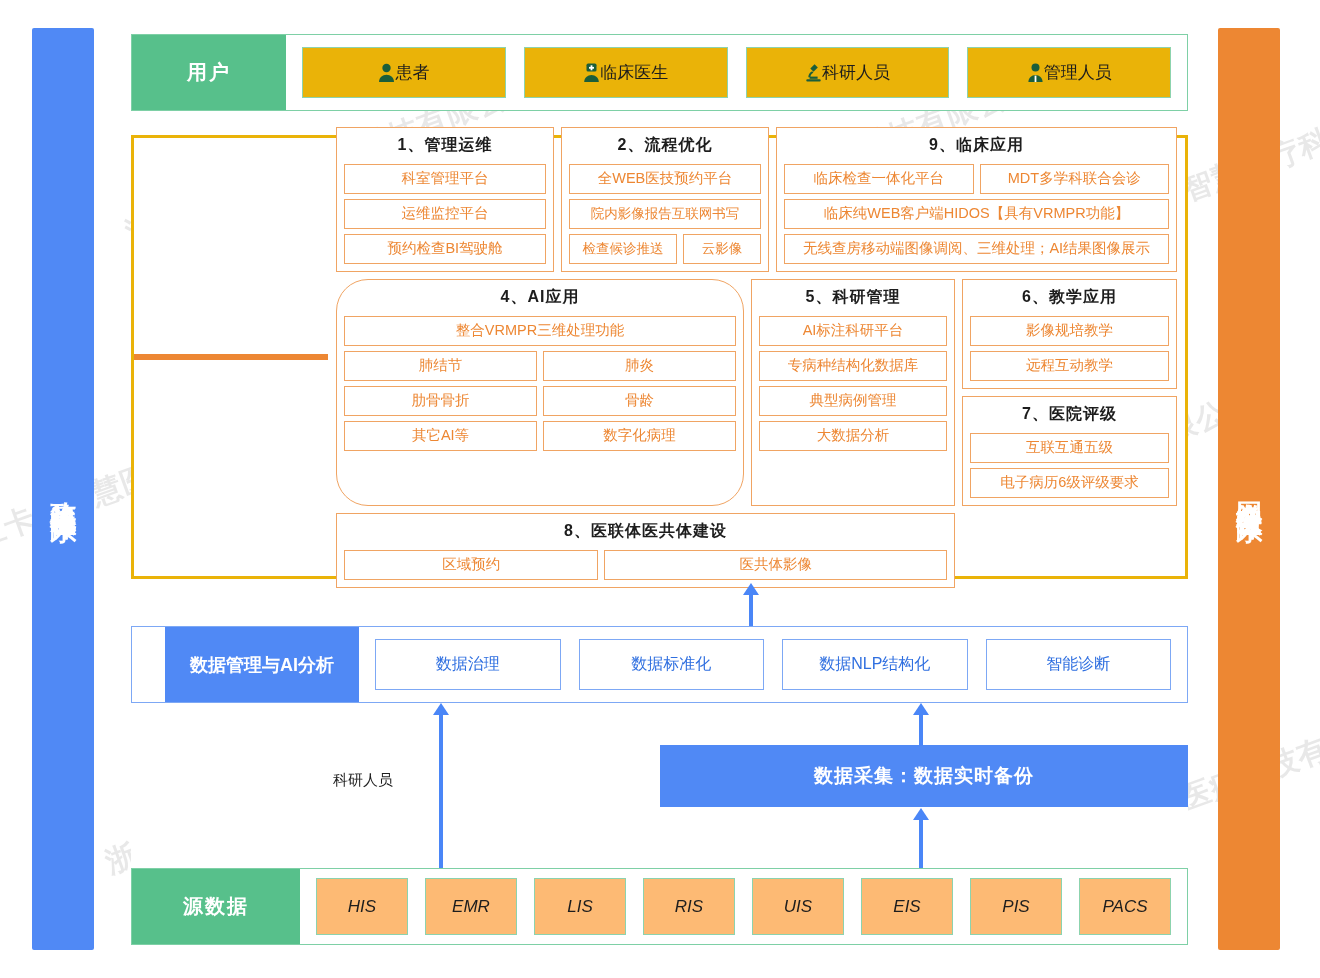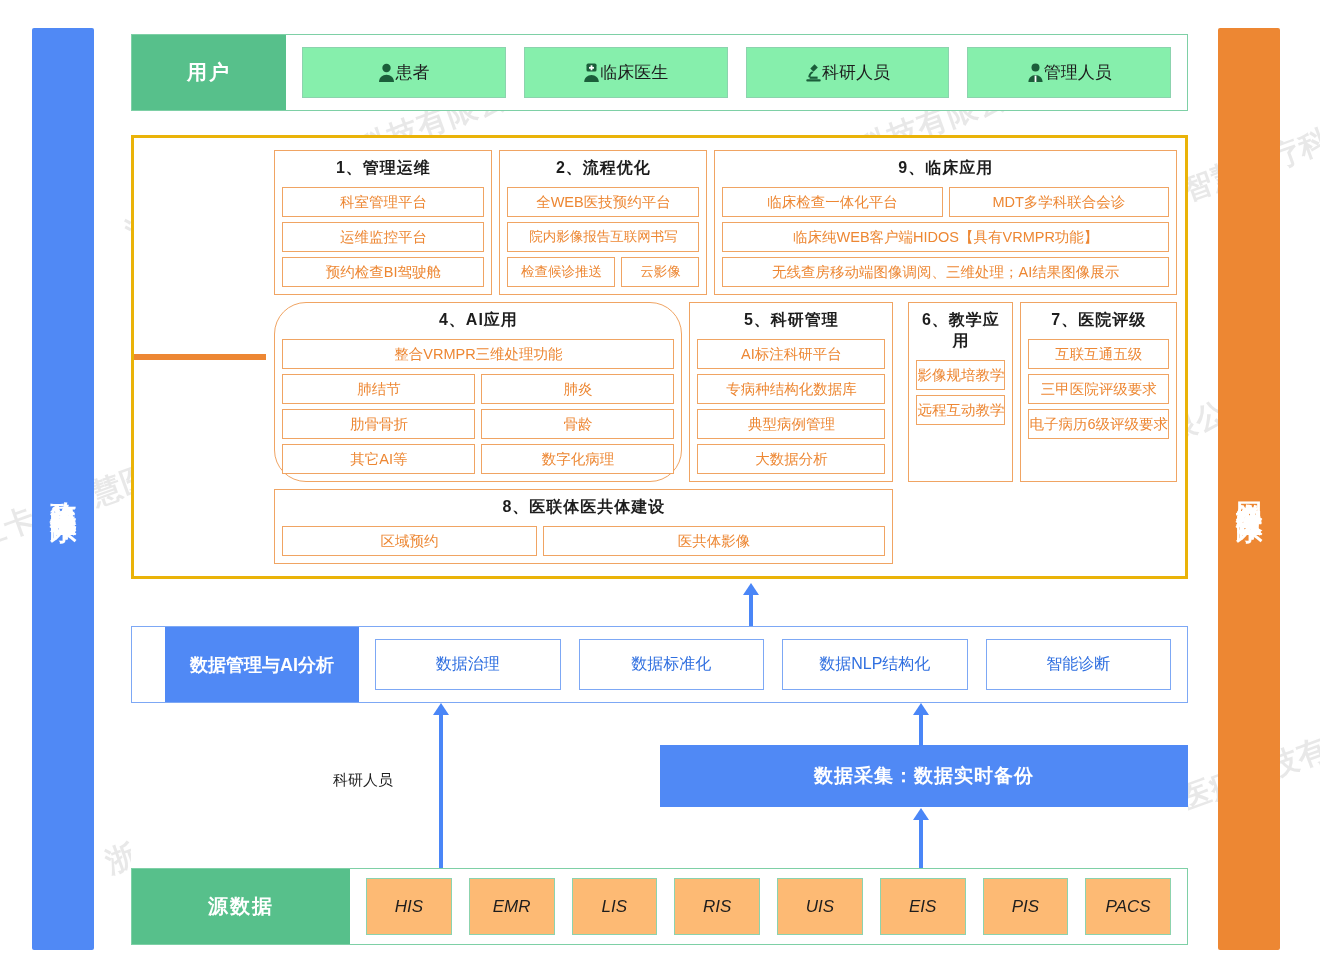--- a/index.html
+++ b/index.html
@@ -63,21 +63,21 @@
     display: flex; align-items: center; justify-content: center;
     letter-spacing: 2px;
   }
   #users-items {
     flex: 1; display: flex; align-items: center;
     gap: 18px; padding: 0 16px;
   }
   .user-chip {
     flex: 1; height: 51px;
     border: 1px solid #8CD3AE;
-    background: #86efac;
+    background: #eab308;
     display: flex; align-items: center; justify-content: center;
     gap: 0;
     font-size: 17px; color: #1d1d1d;
   }
   .user-chip svg { display: block; }
 
   
   #mid-band {
     left: 131px; top: 135px; width: 1057px; height: 444px;
     background: #fff;
@@ -122,21 +122,21 @@
   .row { display: flex; gap: 6px; }
   .row > .cell { flex: 1; }
 
   #mid-row1 { display: flex; gap: 7px; }
   #grp1 { width: 218px; }
   #grp2 { width: 208px; }
   #grp3 { flex: 1; }
   #mid-row2 { display: flex; gap: 7px; }
   #grp4 { width: 408px; border-radius: 32px; }
   #grp5 { width: 204px; }
-  #col67 { flex: 1; display: flex; flex-direction: row; gap: 7px; margin-left: 8px; }
+  #col67 { flex: 1; display: flex; flex-direction: column; gap: 7px; }
   #grp6, #grp7 { }
   #grp8 { }
 
   
   #data-band {
     left: 131px; top: 626px; width: 1057px; height: 77px;
     border: 1px solid #7DA8F5;
     background: #fff;
     display: flex;
   }
@@ -178,21 +178,21 @@
   }
 
   
   #source-band {
     left: 131px; top: 868px; width: 1057px; height: 77px;
     border: 1px solid #7ED0A6;
     background: #fff;
     display: flex;
   }
   #source-label {
-    width: 218px; background: #57C08B; color: #fff;
+    width: 168px; background: #57C08B; color: #fff;
     font-size: 20px; font-weight: 700;
     display: flex; align-items: center; justify-content: center;
     letter-spacing: 2px;
   }
   #source-items {
     flex: 1; display: flex; align-items: center; gap: 17px; padding: 0 16px;
   }
   .src-chip {
     flex: 1; height: 57px;
     border: 1px solid #8CD3AE;
@@ -373,23 +373,20 @@
                 <div class="cell">影像规培教学</div>
               </div>
             <div class="row">
                 <div class="cell">远程互动教学</div>
               </div>
           </div>
           <div class="grp" id="grp7">
             <div class="grp-title">7、医院评级</div>
             <div class="row">
                 <div class="cell">互联互通五级</div>
-              </div>
-            <div class="row">
-                <div class="cell">三甲医院评级要求</div>
               </div>
             <div class="row">
                 <div class="cell">电子病历6级评级要求</div>
               </div>
           </div>
         </div>
       </div>
 
       <div style="display:flex; gap:7px;">
         <div class="grp" id="grp8" style="width:619px;">

